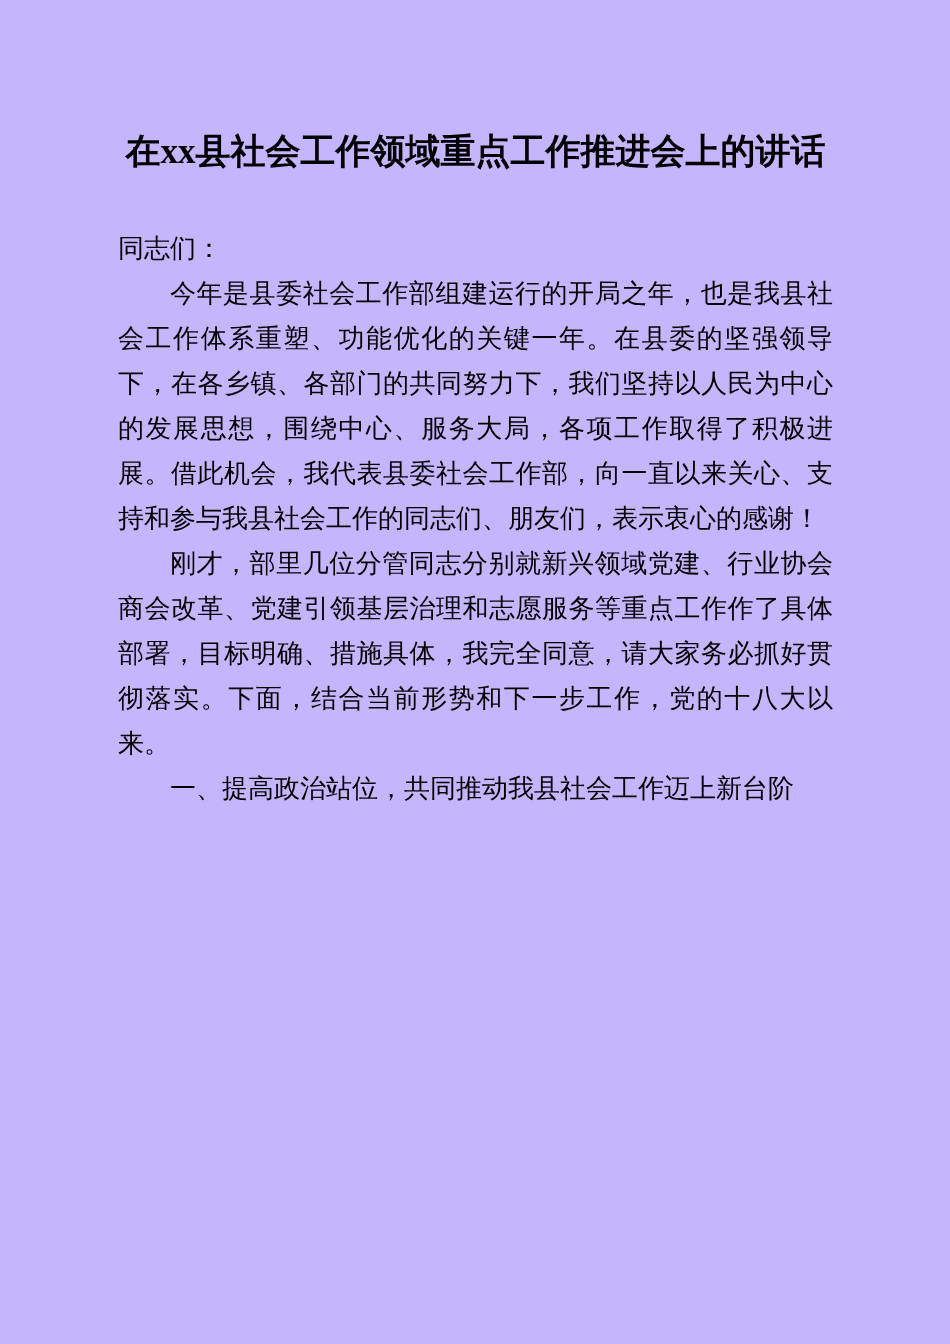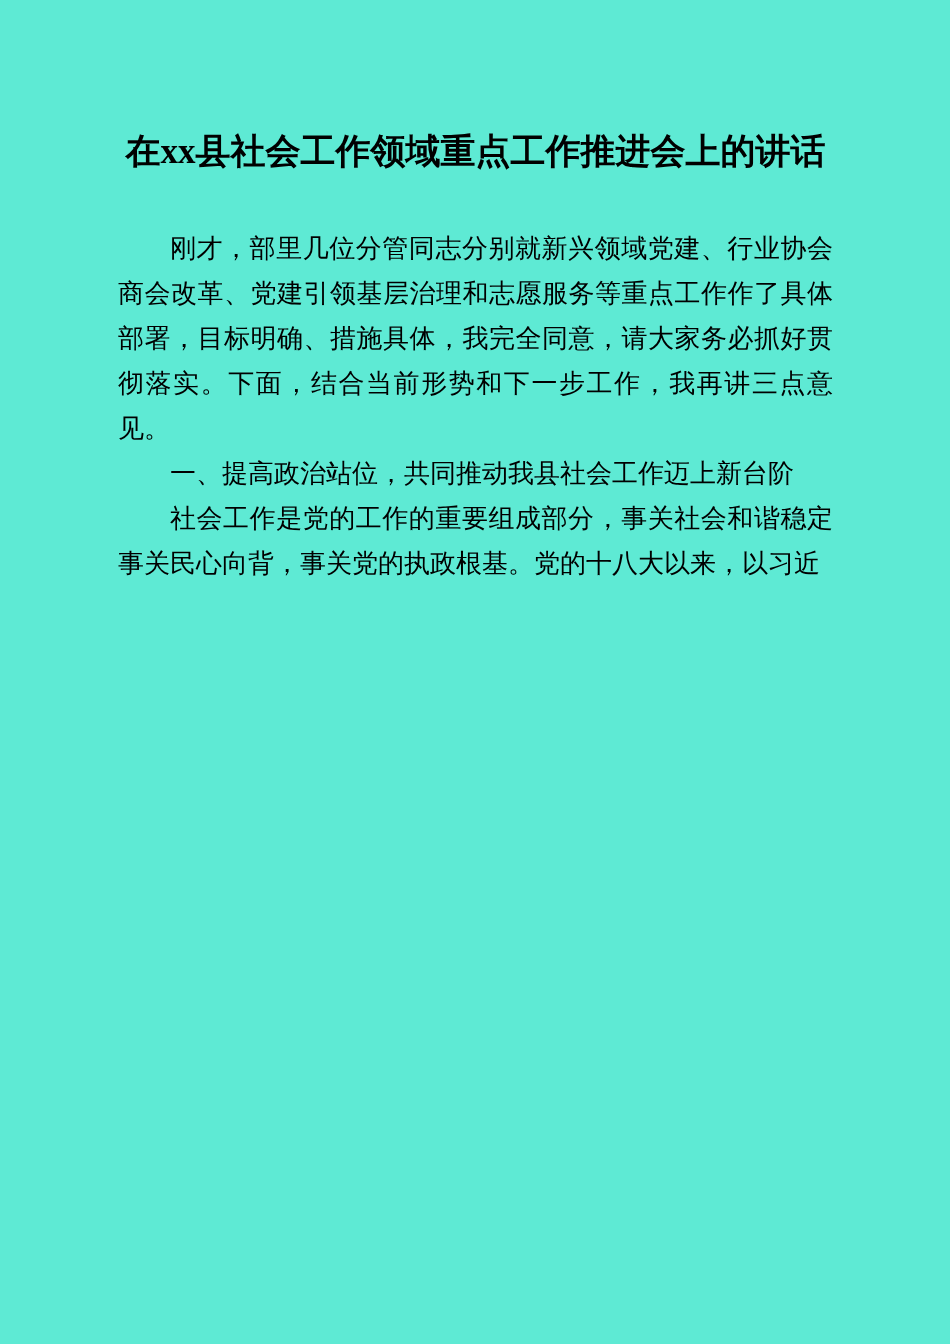--- a/index.html
+++ b/index.html
@@ -4,21 +4,21 @@
 <style>
   html, body {
     margin: 0;
     padding: 0;
     background: #ffffff;
   }
   .page {
     position: relative;
     width: 950px;
     height: 1344px;
-    background: #5eead4;
+    background: #c4b5fd;
     box-sizing: border-box;
     padding: 124px 117px 0 118px;
     overflow: hidden;
     color: #000000;
   }
   .doc-title {
     margin: 0 0 46px 0;
     font-family: "Liberation Serif", "DejaVu Serif", serif;
     font-size: 35px;
     line-height: 56px;
@@ -48,17 +48,18 @@
     font-family: "Liberation Sans", "DejaVu Sans", sans-serif;
   }
 </style>
 </head>
 <body>
 
 <div class="page">
   <h1 class="doc-title">在xx县社会工作领域重点工作推进会上的讲话</h1>
 
   <div class="doc-body">
-    <p class="para">刚才，部里几位分管同志分别就新兴领域党建、行业协会商会改革、党建引领基层治理和志愿服务等重点工作作了具体部署，目标明确、措施具体，我完全同意，请大家务必抓好贯彻落实。下面，结合当前形势和下一步工作，我再讲三点意见。</p>
+    <p class="salutation">同志们：</p>
+    <p class="para">今年是县委社会工作部组建运行的开局之年，也是我县社会工作体系重塑、功能优化的关键一年。在县委的坚强领导下，在各乡镇、各部门的共同努力下，我们坚持以人民为中心的发展思想，围绕中心、服务大局，各项工作取得了积极进展。借此机会，我代表县委社会工作部，向一直以来关心、支持和参与我县社会工作的同志们、朋友们，表示衷心的感谢！</p>
+    <p class="para">刚才，部里几位分管同志分别就新兴领域党建、行业协会商会改革、党建引领基层治理和志愿服务等重点工作作了具体部署，目标明确、措施具体，我完全同意，请大家务必抓好贯彻落实。下面，结合当前形势和下一步工作，党的十八大以来。</p>
     <p class="section-heading">一、提高政治站位，共同推动我县社会工作迈上新台阶</p>
-    <p class="para">社会工作是党的工作的重要组成部分，事关社会和谐稳定事关民心向背，事关党的执政根基。党的十八大以来，以习近</p>
   </div>
 </div>
 
 </body></html>

